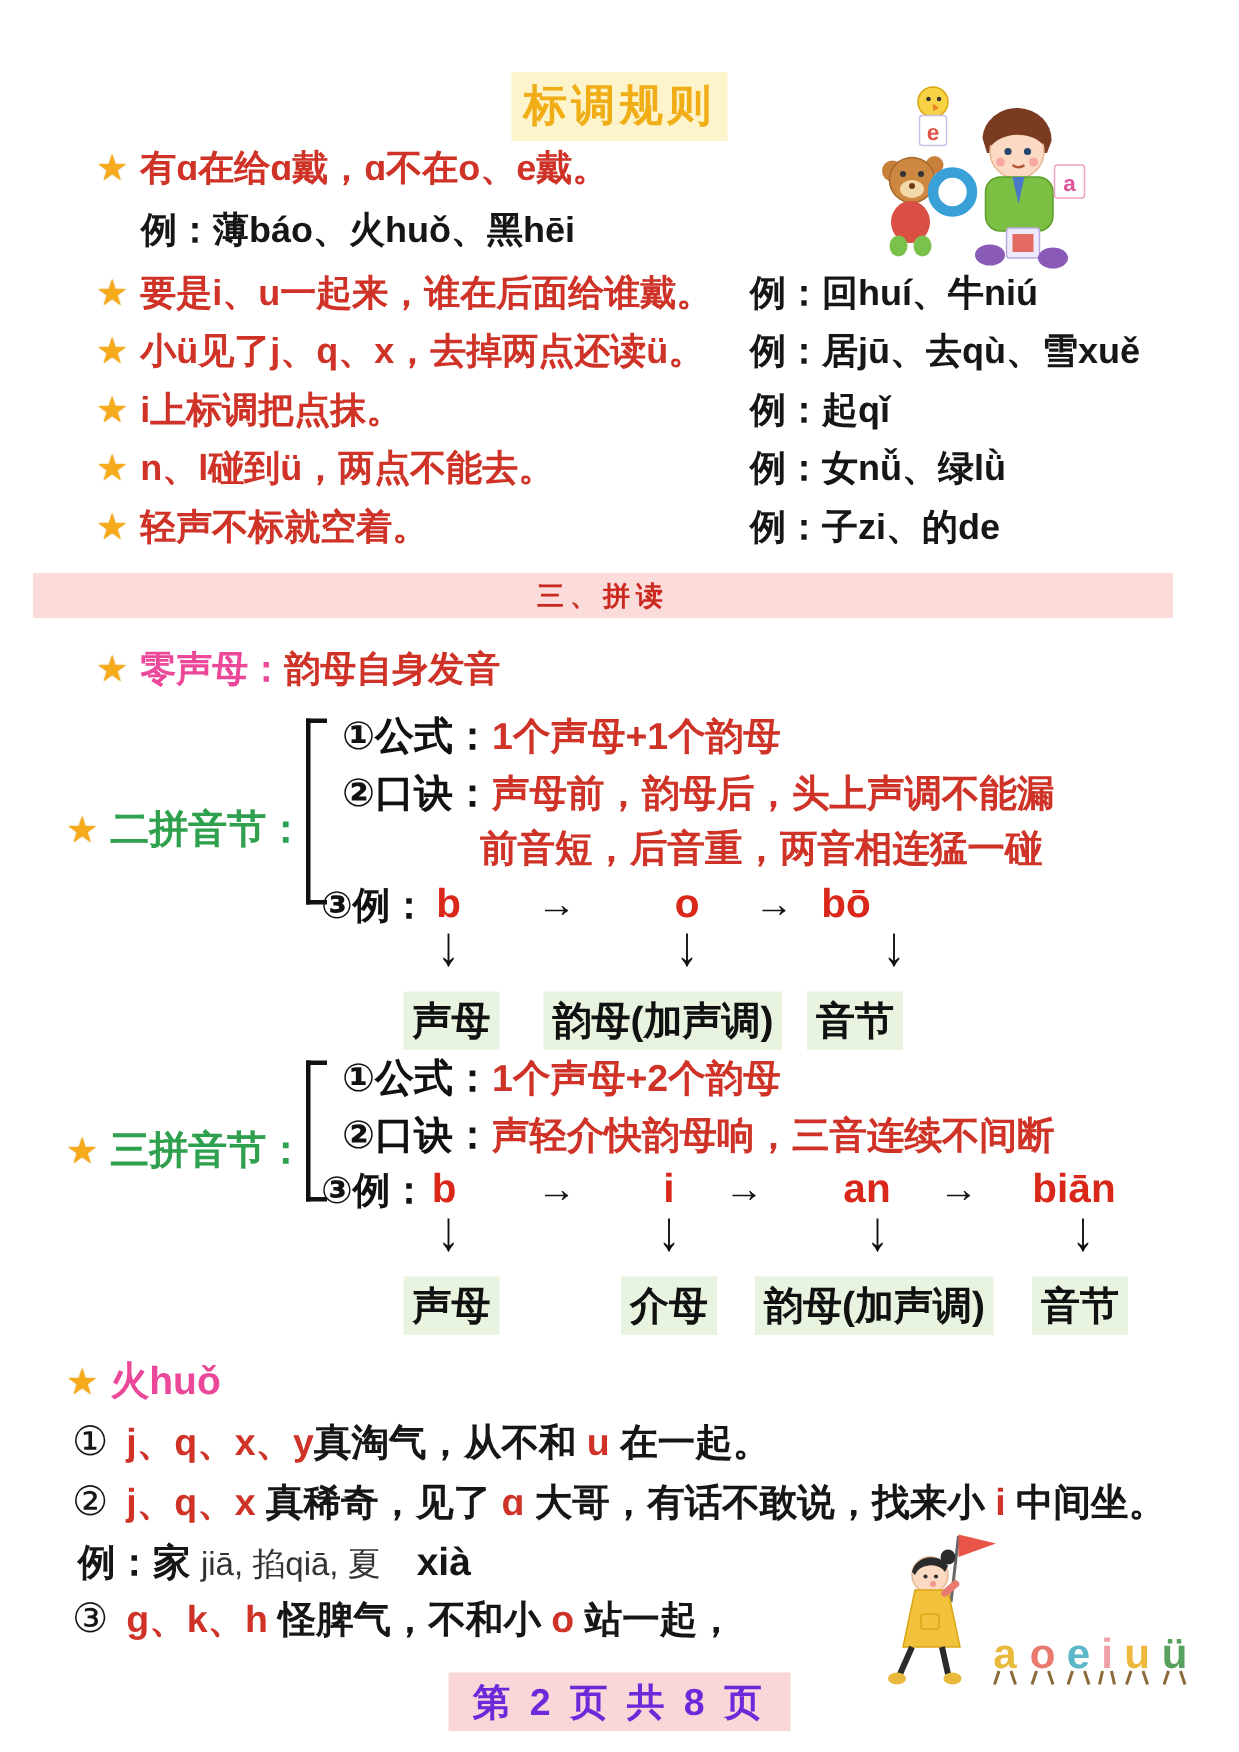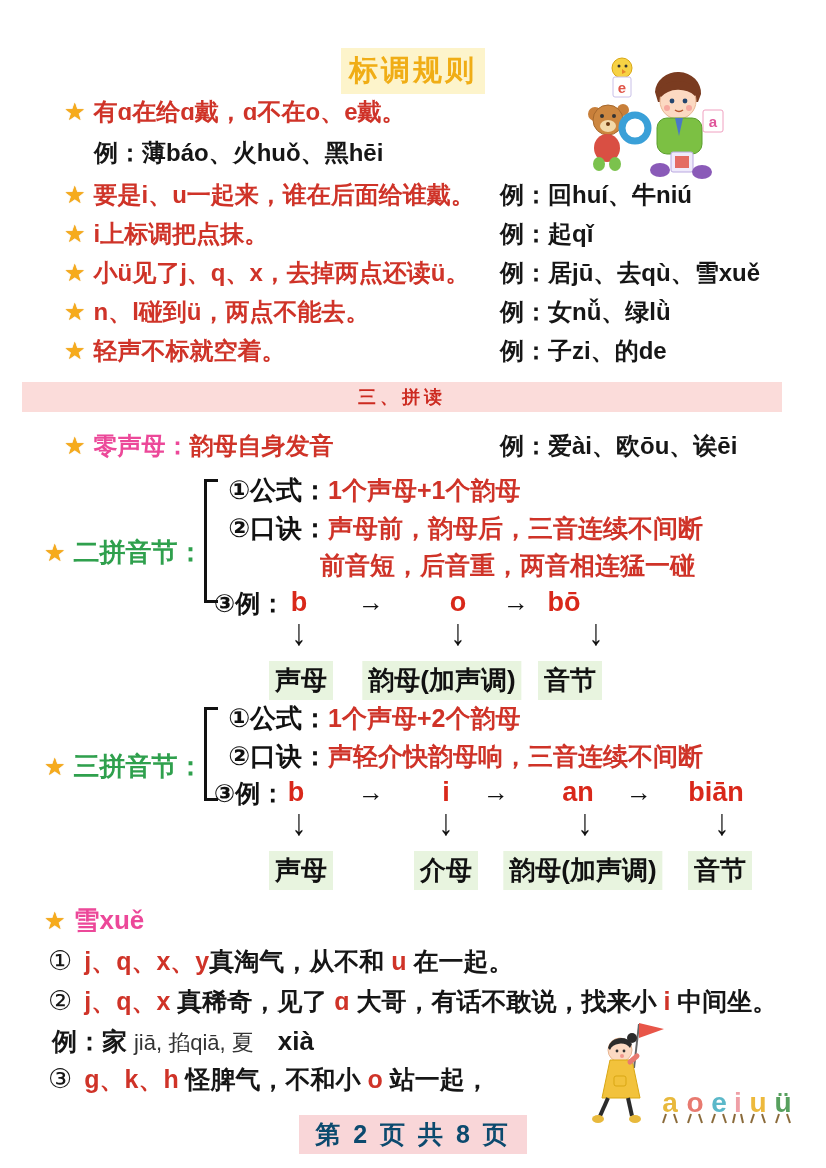--- a/index.html
+++ b/index.html
@@ -52,21 +52,21 @@
   .dg-label { position:absolute; top:74px; font-size:26px; color:#111; background:#e8f4df; padding:2px 6px; transform:translateX(-50%); white-space:nowrap; }
   
   .spelling-title { margin:6px 0 0 44px; font-size:26px; height:42px; }
   .sp-line { margin-left:48px; font-size:25px; min-height:40px; white-space:nowrap; }
   .sp-num { font-size:27px; margin-right:12px; font-weight:normal; }
   .sp-ex { margin-left:52px; font-size:25px; min-height:38px; }
   .sp-ex .pinyin { font-weight:normal; font-size:22px; color:#333; }
   .sp-ex .big { font-size:26px; margin-left:24px; }
   
   .footer { position:absolute; left:0; right:0; bottom:14px; text-align:center; }
-  .footer-box { display:inline-block; background:#f9d6d8; color:#0c4a6e; font-size:25px; letter-spacing:3px; padding:3px 16px; }
+  .footer-box { display:inline-block; background:#f9d6d8; color:#6d28d9; font-size:25px; letter-spacing:3px; padding:3px 16px; }
   
   .hero { position:absolute; left:583px; top:52px; }
   .mascot { position:absolute; left:592px; top:1016px; }
 </style>
 </head>
 <body>
 
 <div class="page">
 
   <div class="title-wrap">
@@ -116,54 +116,53 @@
     <div class="rule-line">
       <span class="rule-main"><span class="star">★</span><span>有ɑ在给ɑ戴，ɑ不在o、e戴。</span></span>
     </div>
     <div class="example-black">例：薄báo、火huǒ、黑hēi</div>
 
     <div class="rule-line">
       <span class="rule-main"><span class="star">★</span><span>要是i、u一起来，谁在后面给谁戴。</span></span>
       <span class="rule-ex">例：回huí、牛niú</span>
     </div>
     <div class="rule-line">
+      <span class="rule-main"><span class="star">★</span><span>小ü见了j、q、x，去掉两点还读ü。</span></span>
+      <span class="rule-ex">例：居jū、去qù、雪xuě</span>
+    </div>
+    <div class="rule-line">
       <span class="rule-main"><span class="star">★</span><span>i上标调把点抹。</span></span>
       <span class="rule-ex">例：起qǐ</span>
     </div>
     <div class="rule-line">
-      <span class="rule-main"><span class="star">★</span><span>小ü见了j、q、x，去掉两点还读ü。</span></span>
-      <span class="rule-ex">例：居jū、去qù、雪xuě</span>
-    </div>
-    <div class="rule-line">
       <span class="rule-main"><span class="star">★</span><span>n、l碰到ü，两点不能去。</span></span>
       <span class="rule-ex">例：女nǚ、绿lǜ</span>
     </div>
     <div class="rule-line">
       <span class="rule-main"><span class="star">★</span><span>轻声不标就空着。</span></span>
       <span class="rule-ex">例：子zi、的de</span>
     </div>
   </div>
 
   <div class="banner">
     <span class="banner-text">三、拼读</span>
   </div>
 
   <div class="rules zero-row">
     <div class="rule-line">
       <span class="rule-main"><span class="star">★</span><span class="green">零声母：</span><span class="red">韵母自身发音</span></span>
-      <span class="rule-ex">例：爱ài、欧ōu、诶ēi</span>
     </div>
   </div>
 
   <div class="spell-block" id="two-block">
     <div class="block-label"><span class="star">★</span><span>二拼音节：</span></div>
     <div class="bracket"></div>
     <div class="block-lines">
       <div class="bl-line"><span class="circled">①公式：</span><span class="red">1个声母+1个韵母</span></div>
-      <div class="bl-line"><span class="circled">②口诀：</span><span class="red">声母前，韵母后，三音连续不间断</span></div>
+      <div class="bl-line"><span class="circled">②口诀：</span><span class="red">声母前，韵母后，头上声调不能漏</span></div>
       <div class="bl-line bl-cont"><span class="red">前音短，后音重，两音相连猛一碰</span></div>
     </div>
     <div class="diagram">
       <span class="dg-exlabel circled">③例：</span>
       <span class="dg-item" style="left:255px">b</span>
       <span class="dg-ar" style="left:327px">→</span>
       <span class="dg-item" style="left:414px">o</span>
       <span class="dg-ar" style="left:472px">→</span>
       <span class="dg-item" style="left:520px">bō</span>
       <span class="dg-ad" style="left:255px">↓</span>
@@ -196,21 +195,21 @@
       <span class="dg-ad" style="left:541px">↓</span>
       <span class="dg-ad" style="left:678px">↓</span>
       <span class="dg-label" style="left:257px">声母</span>
       <span class="dg-label" style="left:402px">介母</span>
       <span class="dg-label" style="left:539px">韵母(加声调)</span>
       <span class="dg-label" style="left:676px">音节</span>
     </div>
   </div>
 
   <div class="spelling-title">
-    <span class="star">★</span><span class="green">雪xuě</span>
+    <span class="star">★</span><span class="green">火huǒ</span>
   </div>
   <div class="sp-line">
     <span class="sp-num">①</span><span class="red">j、q、x、y</span><span>真淘气，从不和 </span><span class="red">u</span><span> 在一起。</span>
   </div>
   <div class="sp-line">
     <span class="sp-num">②</span><span class="red">j、q、x</span><span> 真稀奇，见了 </span><span class="red">ɑ</span><span> 大哥，有话不敢说，找来小 </span><span class="red">i</span><span> 中间坐。</span>
   </div>
   <div class="sp-ex">
     <span>例：家 </span><span class="pinyin">jiā, 掐qiā, 夏</span><span class="big">xià</span>
   </div>

